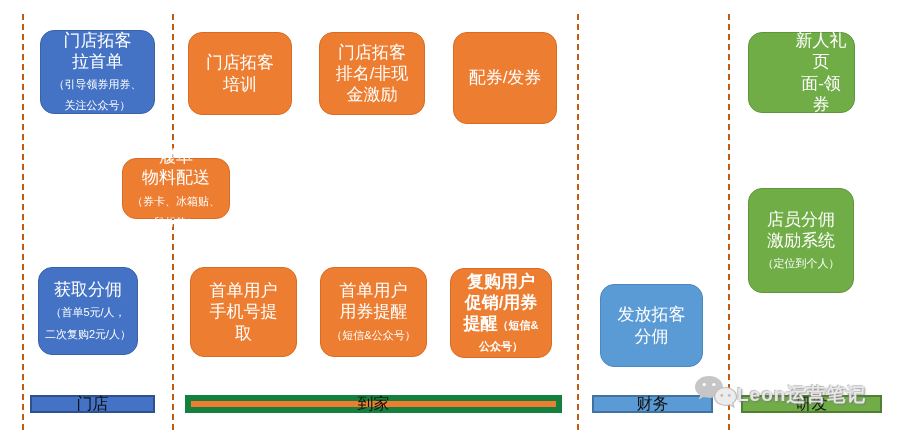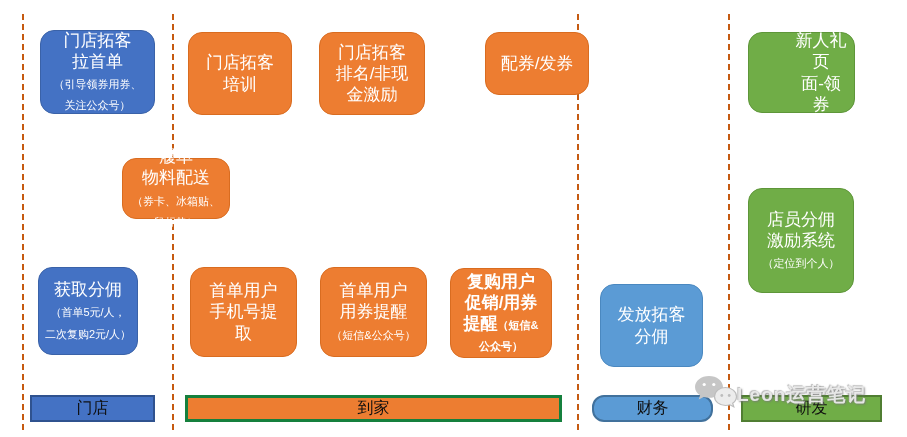--- a/index.html
+++ b/index.html
@@ -16,26 +16,26 @@
     display:flex; align-items:center; justify-content:center;
     text-align:center; box-sizing:border-box; padding:3px 5px;
   }
   .box-text { white-space:pre-line; font-size:17px; line-height:1.24; }
   .box-text .note { font-size:11px; line-height:1.35; }
   .blue      { background:#4472C4; border:1px solid #3A62A8; }
   .lightblue { background:#5B9BD5; border:1px solid #4A88C0; }
   .orange    { background:#ED7D31; border:1px solid #D96C20; }
   .green     { background:#70AD47; border:1px solid #5E9639; }
   .bar {
-    position:absolute; top:395px; height:27px; box-sizing:border-box;
+    position:absolute; top:395px; height:18px; box-sizing:border-box;
     display:flex; align-items:center; justify-content:center;
     color:#0f0f0f; font-size:16px;
   }
   .bar-blue      { background:#4472C4; border:2px solid #2F528F; }
-  .bar-orange    { background:#ED7D31; border:3px solid #15803d; }
+  .bar-orange    { background:#ED7D31; border:6px solid #15803d; }
   .bar-lightblue { background:#5B9BD5; border:2px solid #41719C; }
   .bar-green     { background:#70AD47; border:2px solid #507E32; }
   .watermark {
     position:absolute; left:737px; top:382px; z-index:5;
     font-size:19px; font-weight:bold; letter-spacing:1px;
     color:rgba(235,235,235,0.95);
     text-shadow:1px 1px 2px rgba(120,120,120,0.85), -1px -1px 1px rgba(150,150,150,0.6);
     white-space:nowrap;
   }
   .wm-icon { position:absolute; left:692px; top:374px; z-index:6; }
@@ -61,21 +61,21 @@
     <div class="box-text"><span>门店拓客
 培训</span></div>
   </div>
 
   <div class="box orange" style="left:319px; top:32px; width:106px; height:83px;">
     <div class="box-text"><span>门店拓客
 排名/非现
 金激励</span></div>
   </div>
 
-  <div class="box orange" style="left:453px; top:32px; width:104px; height:63px;margin-left:32px;">
+  <div class="box orange" style="left:453px; top:32px; width:104px; height:92px;">
     <div class="box-text"><span>配券/发券</span></div>
   </div>
 
   <div class="box green" style="left:748px; top:32px; width:107px; height:81px;padding-left:44px;">
     <div class="box-text"><span>新人礼页
 面-领券</span></div>
   </div>
 
   <div class="box orange" style="left:122px; top:158px; width:108px; height:61px;">
     <div class="box-text"><span>履单
@@ -119,21 +119,21 @@
     <div class="box-text"><span>发放拓客
 分佣</span></div>
   </div>
 
   <div class="bar bar-blue" style="left:30px; width:125px;">
     <span>门店</span>
   </div>
   <div class="bar bar-orange" style="left:185px; width:377px;">
     <span>到家</span>
   </div>
-  <div class="bar bar-lightblue" style="left:592px; width:121px;border-radius:12px;">
+  <div class="bar bar-lightblue" style="left:592px; width:121px;">
     <span>财务</span>
   </div>
   <div class="bar bar-green" style="left:741px; width:141px;">
     <span>研发</span>
   </div>
 
   <span class="wm-icon">
     <svg width="46" height="38" viewBox="0 0 46 38">
       <path d="M17 2C9.3 2 3 6.9 3 12.9c0 3.4 2 6.4 5.1 8.4l-1.4 4.3 5-2.5c1.7.5 3.5.7 5.3.7 7.7 0 14-4.9 14-10.9S24.7 2 17 2z" fill="#c6c6c6"></path>
       <circle cx="12.2" cy="10.5" r="1.6" fill="#ffffff"></circle>

